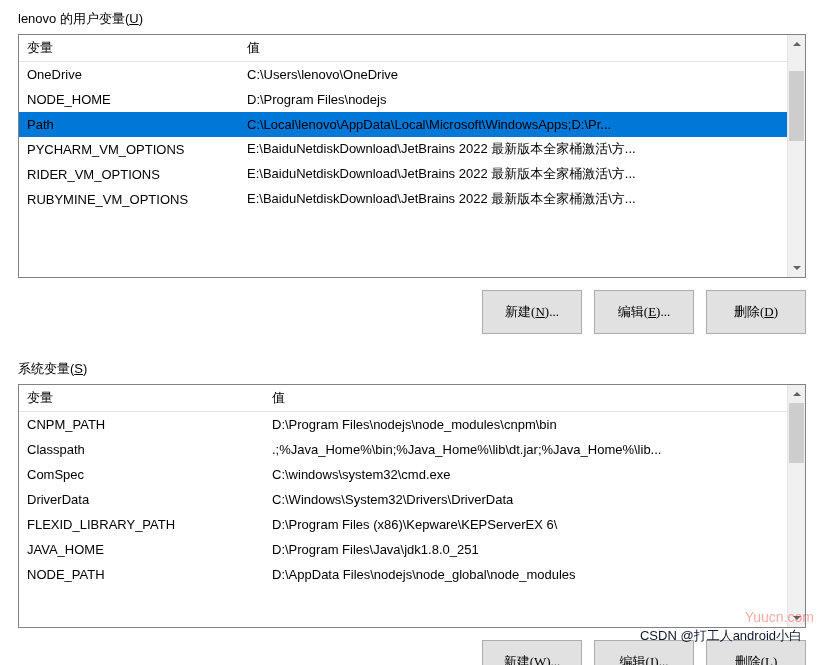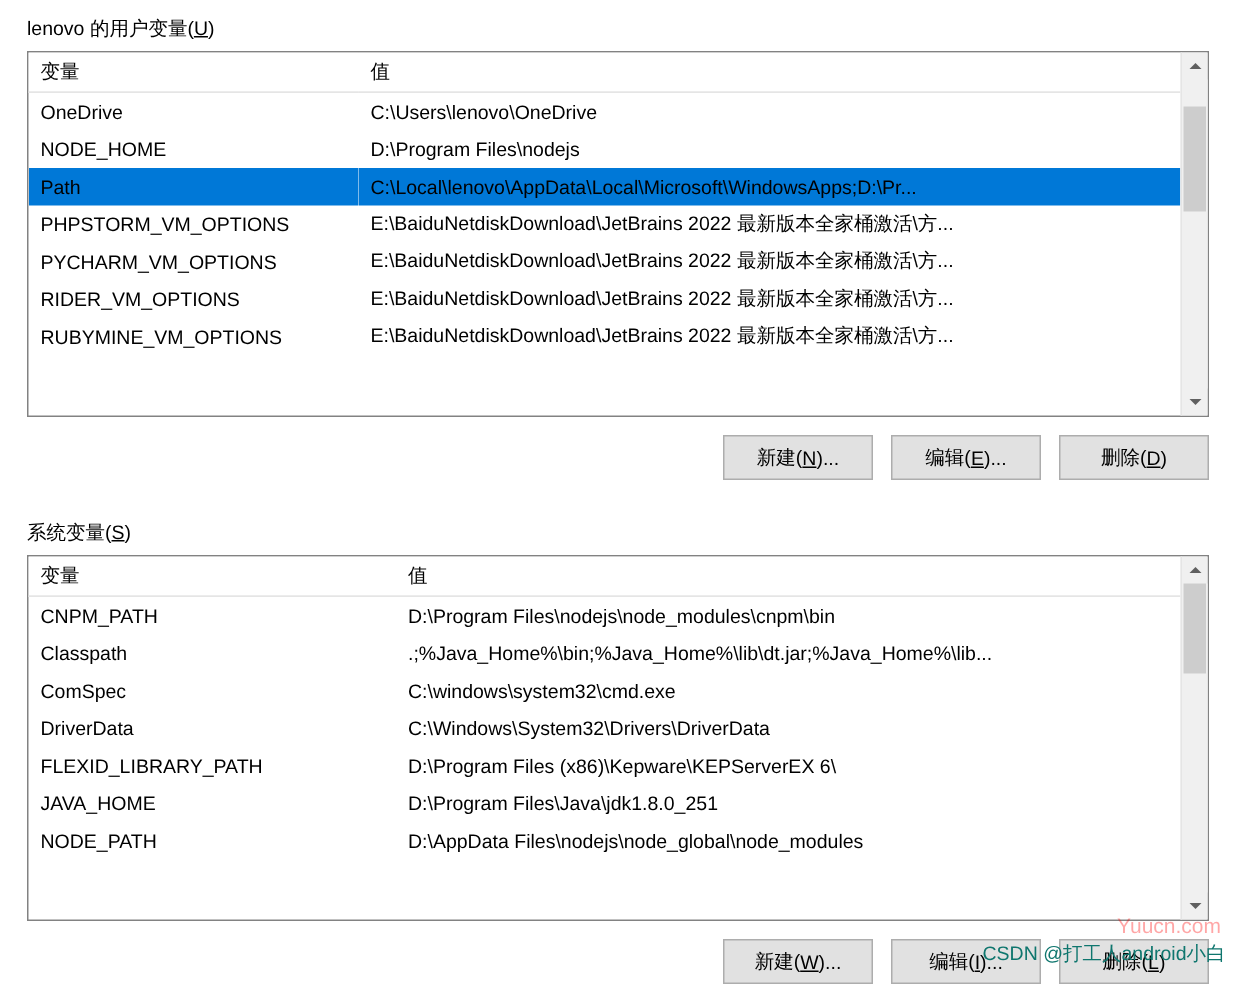--- a/index.html
+++ b/index.html
@@ -88,46 +88,46 @@
       background: #cdcdcd;
     }
     .btn-row {
       display: flex;
       justify-content: flex-end;
       gap: 12px;
       padding: 12px 0 16px 0;
     }
     .btn {
       min-width: 100px;
-      height: 30px;
+      height: 44px;
       border: 1px solid #adadad;
       background: #e1e1e1;
       font-size: 13px;
-      font-family: Liberation Sans, sans-serif;
+      font-family: Liberation Serif, serif;
       cursor: pointer;
       display: inline-flex;
       align-items: center;
       justify-content: center;
       padding: 0 14px;
     }
     .btn .underline { text-decoration: underline; }
     .watermark1 {
       position: absolute;
       right: 10px;
       bottom: 40px;
       font-size: 14px;
       color: rgba(255,0,0,0.35);
       font-family: Arial, sans-serif;
     }
     .watermark2 {
       position: absolute;
-      right: 7px;
+      right: 22px;
       bottom: 20px;
       font-size: 13px;
-      color: #0f766e;
+      color: #0f172a;
     }
     .footer-spacer { height: 50px; }
   </style>
 </head>
 <body>
 
 <div class="panel">
   <div class="section-label">
     <span>lenovo 的用户变量(</span><span class="underline">U</span><span>)</span>
   </div>
@@ -147,24 +147,20 @@
             </tr>
             <tr>
               <td>NODE_HOME</td>
               <td>D:\Program Files\nodejs</td>
             </tr>
             <tr class="selected">
               <td>Path</td>
               <td>C:\Local\lenovo\AppData\Local\Microsoft\WindowsApps;D:\Pr...</td>
             </tr>
             <tr>
-              <td>PHPSTORM_VM_OPTIONS</td>
-              <td>E:\BaiduNetdiskDownload\JetBrains 2022 最新版本全家桶激活\方...</td>
-            </tr>
-            <tr>
               <td>PYCHARM_VM_OPTIONS</td>
               <td>E:\BaiduNetdiskDownload\JetBrains 2022 最新版本全家桶激活\方...</td>
             </tr>
             <tr>
               <td>RIDER_VM_OPTIONS</td>
               <td>E:\BaiduNetdiskDownload\JetBrains 2022 最新版本全家桶激活\方...</td>
             </tr>
             <tr>
               <td>RUBYMINE_VM_OPTIONS</td>
               <td>E:\BaiduNetdiskDownload\JetBrains 2022 最新版本全家桶激活\方...</td>

